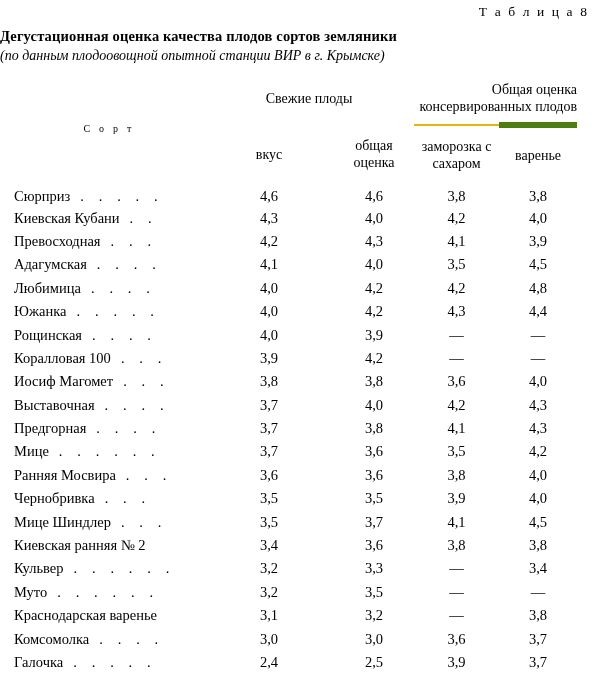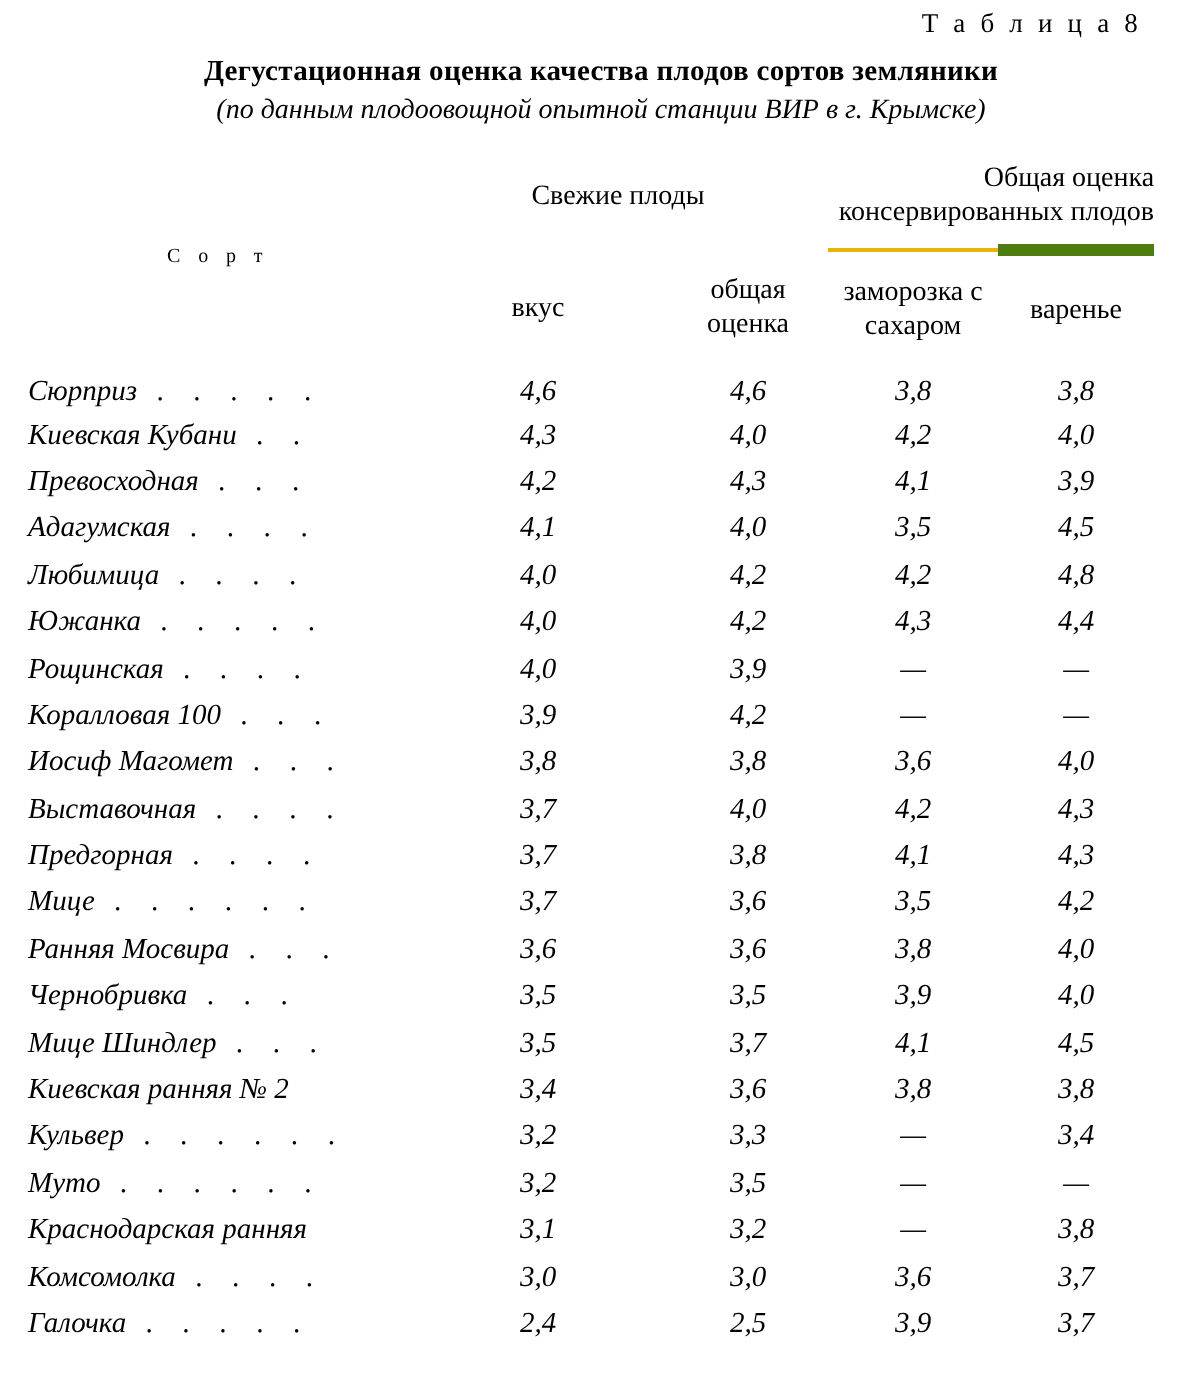--- a/index.html
+++ b/index.html
@@ -21,32 +21,31 @@
     position: relative;
     width: 601px;
     height: 700px;
     box-sizing: border-box;
   }
 
   
   .table-number {
     position: absolute;
     top: 4px;
-    right: 30px;
+    right: 12px;
     font-size: 13.5px;
     letter-spacing: 2.1px;
     white-space: nowrap;
   }
 
   .caption {
     position: absolute;
     top: 27px;
     left: 0;
     width: 601px;
-    text-align: center;
   }
   .caption-main {
     font-size: 14.5px;
     font-weight: bold;
     letter-spacing: 0.15px;
     line-height: 19px;
     white-space: nowrap;
   }
   .caption-sub {
     font-size: 14px;
@@ -116,21 +115,21 @@
     font-size: 14.5px;
     margin-left: 10px;
     vertical-align: baseline;
   }
   .val {
     text-align: center;
     font-size: 14.5px;
     white-space: nowrap;
   }
   .dash { font-size: 14.5px; }
-  tr.data-row { height: 23.4px; font-style: italic; }
+  tr.data-row { height: 23.4px; }
   tr.data-row:first-child td { padding-top: 4px; }
 </style>
 </head>
 <body>
 
 <div class="page">
 
   <div class="table-number">Т а б л и ц а  8</div>
 
   <div class="caption">
@@ -287,21 +286,21 @@
             <td class="val">3,4</td>
           </tr>
           <tr class="data-row">
             <td class="row-name"><span class="nm">Муто</span><span class="leader">.  .  .  .  .  .</span></td>
             <td class="val">3,2</td>
             <td class="val">3,5</td>
             <td class="val dash">—</td>
             <td class="val dash">—</td>
           </tr>
           <tr class="data-row">
-            <td class="row-name"><span class="nm">Краснодарская ранняя</span></td>
+            <td class="row-name"><span class="nm">Краснодарская варенье</span></td>
             <td class="val">3,1</td>
             <td class="val">3,2</td>
             <td class="val dash">—</td>
             <td class="val">3,8</td>
           </tr>
           <tr class="data-row">
             <td class="row-name"><span class="nm">Комсомолка</span><span class="leader">.   .   .   .</span></td>
             <td class="val">3,0</td>
             <td class="val">3,0</td>
             <td class="val">3,6</td>

